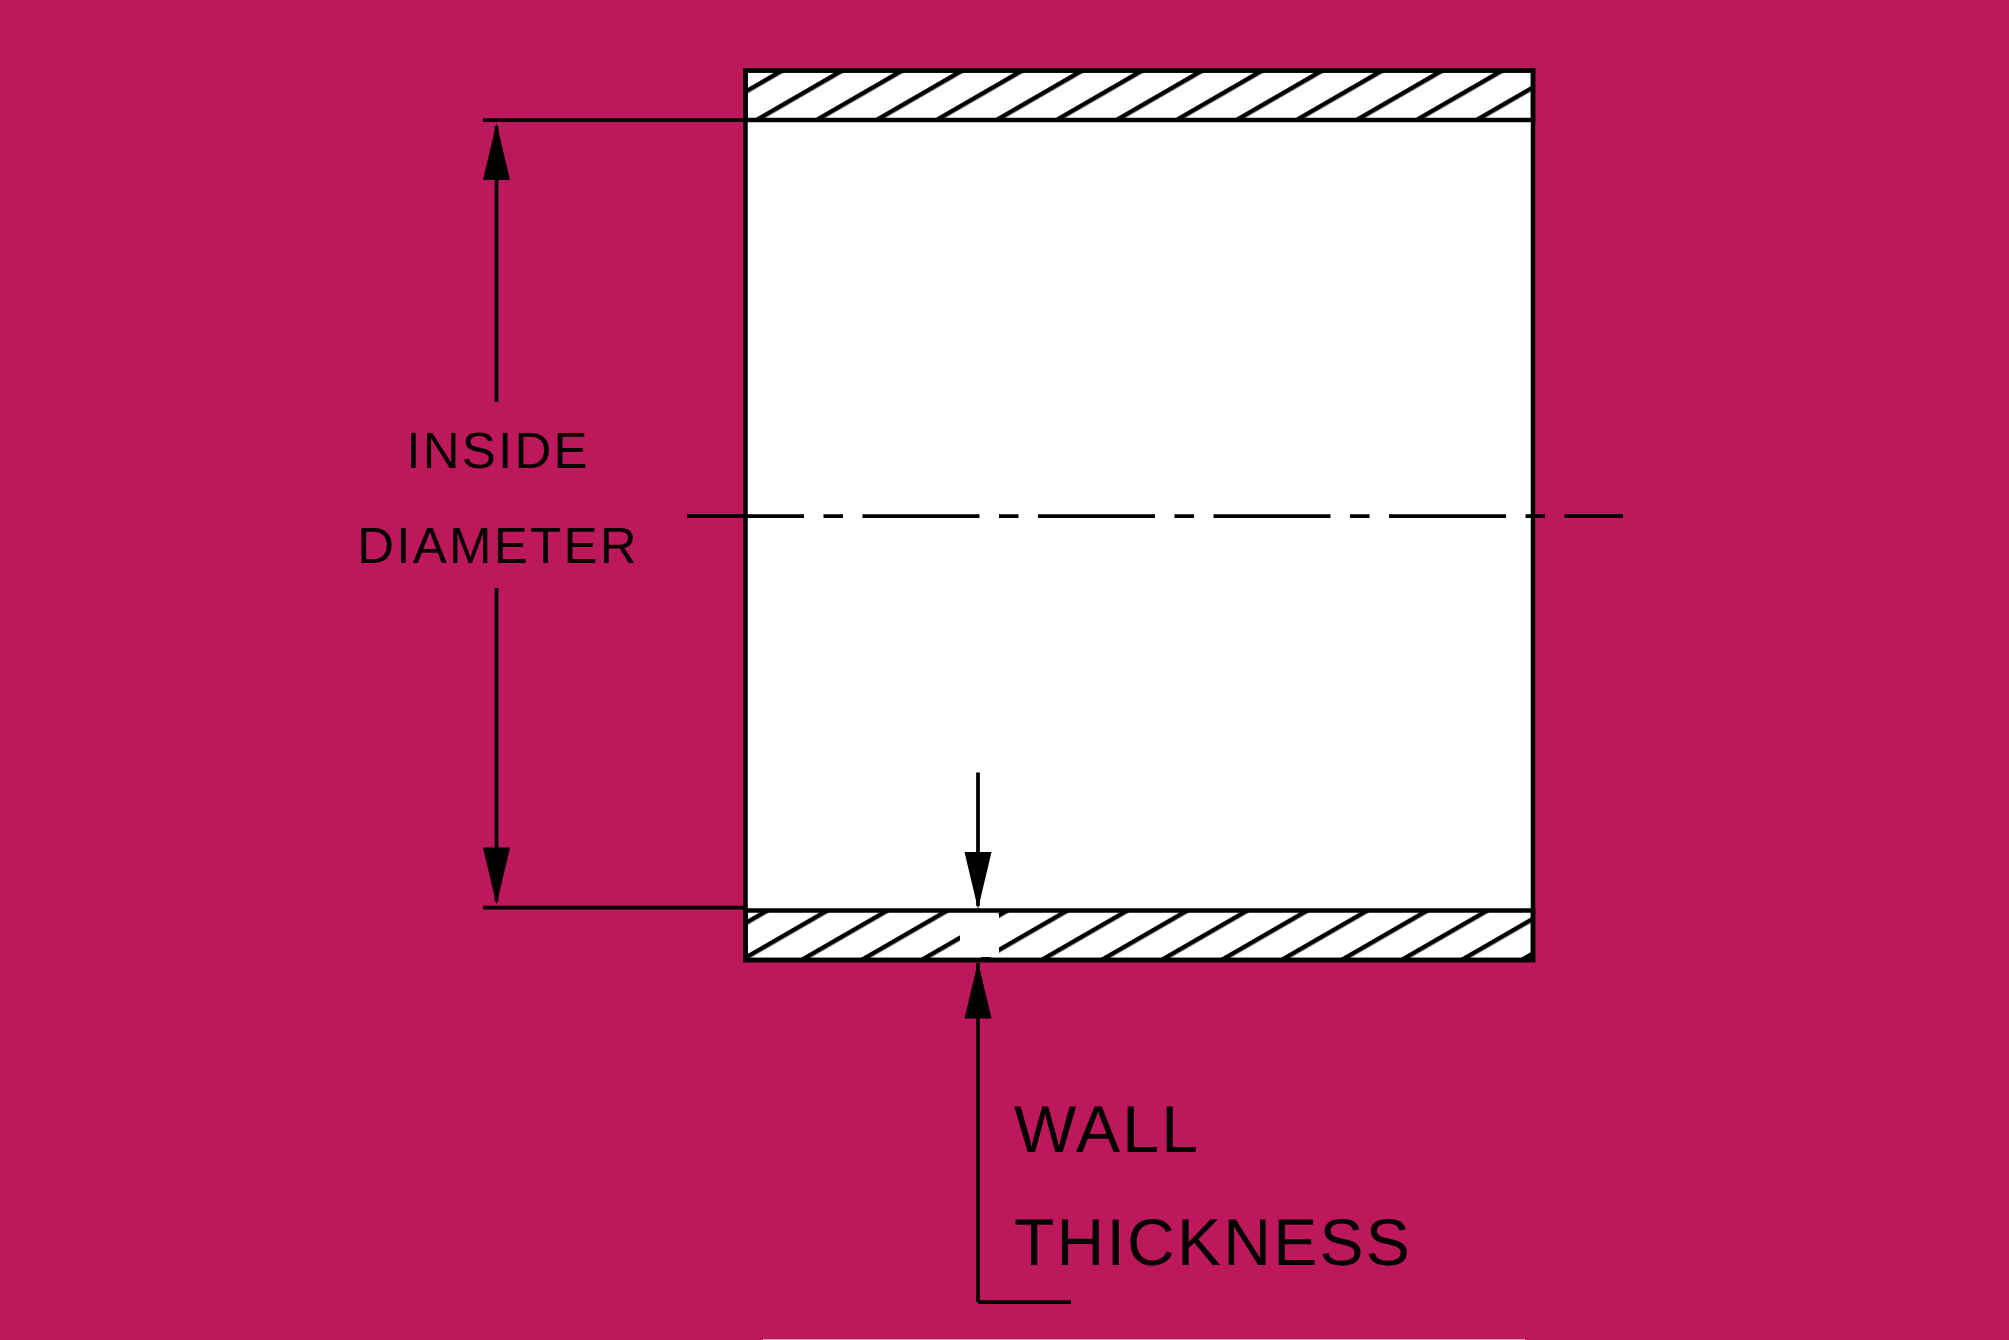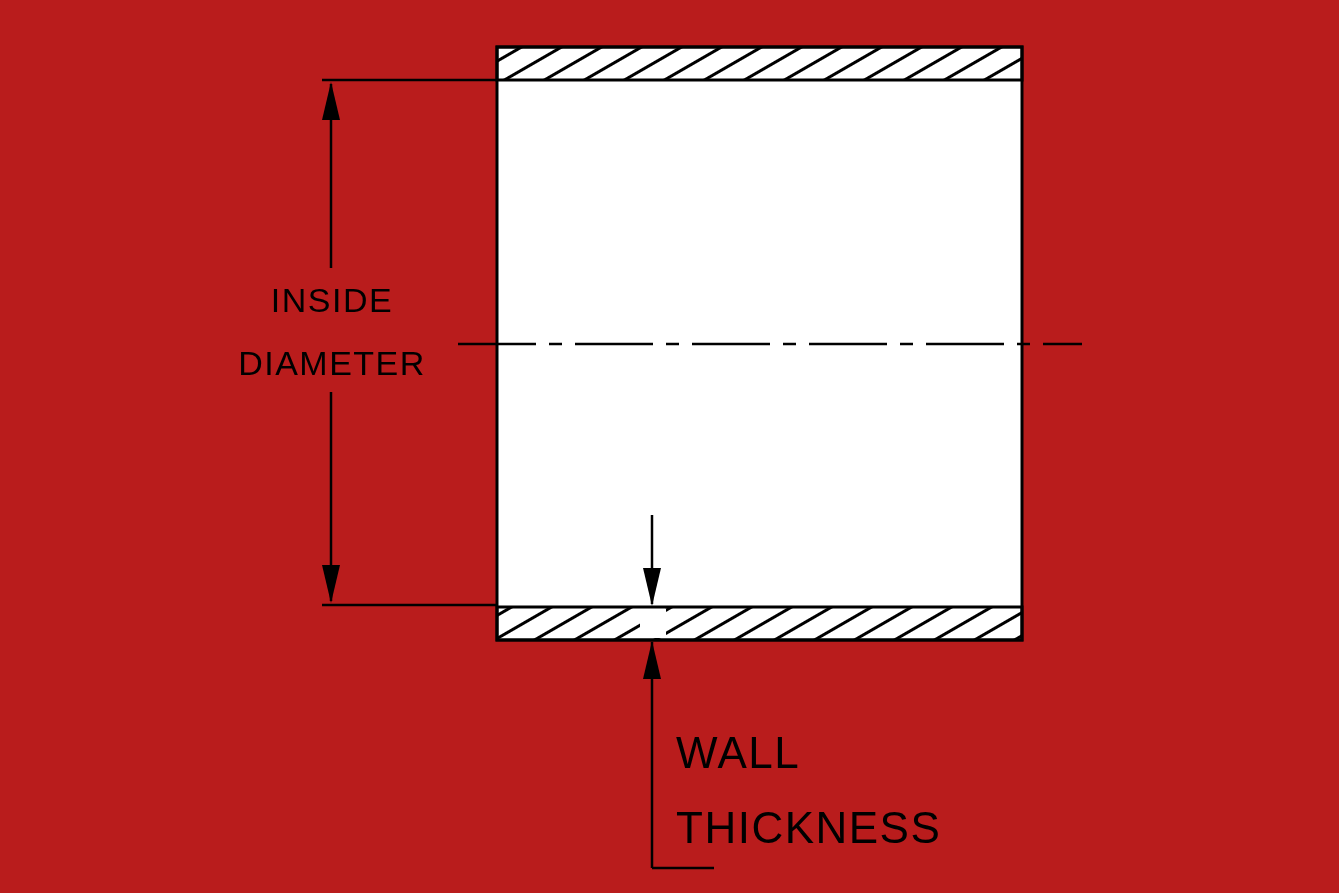--- a/index.html
+++ b/index.html
@@ -4,21 +4,21 @@
 <style>
   html, body {
     margin: 0;
     padding: 0;
     background: #ffffff;
   }
   .canvas {
     position: relative;
     width: 1339px;
     height: 893px;
-    background: #b91c1c;
+    background: #be185d;
     font-family: "Liberation Sans", sans-serif;
     overflow: hidden;
   }
   svg { display: block; }
   text {
     font-family: "Liberation Sans", sans-serif;
     fill: #000000;
   }
   .dim-label {
     font-size: 34px;

